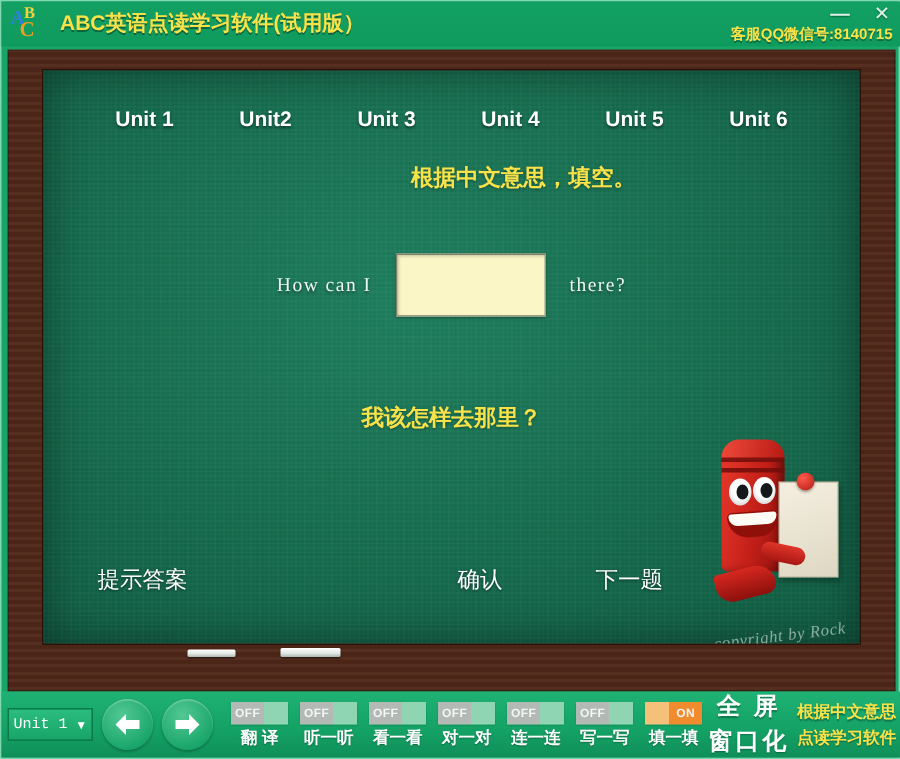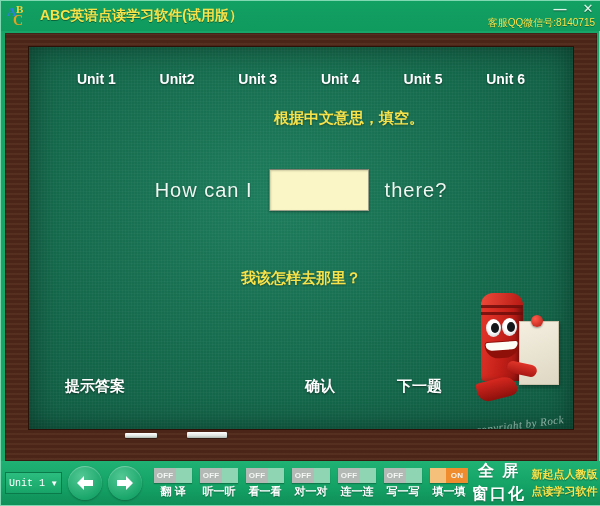--- a/index.html
+++ b/index.html
@@ -39,21 +39,21 @@
     white-space:nowrap;
   }
   .wbtns{position:absolute;right:4px;top:0px;display:flex;gap:10px;align-items:center;height:18px;}
   .wbtn{
     color:#dff4e8;font-size:13px;font-weight:bold;
     width:18px;height:16px;line-height:14px;text-align:center;
     cursor:pointer;text-shadow:0 1px 1px rgba(0,0,0,.4);
   }
   .qq{
     position:absolute;right:6px;top:15px;
-    color:#f7e24a;font-size:10px;font-weight:normal;
+    color:#f7e24a;font-size:10px;font-weight:bold;
     white-space:nowrap;text-shadow:0 1px 0 rgba(0,0,0,.3);
   }
 
   
   .frame{
     position:absolute;left:4px;top:32px;width:592px;height:428px;
     background:linear-gradient(180deg,#5a2f1c 0%,#4a2415 45%,#693venue 100%);
     background-color:#4f2718;
     box-sizing:border-box;
     box-shadow:inset 0 0 0 1px rgba(0,0,0,.25);
@@ -100,21 +100,21 @@
     position:absolute;left:0;top:62px;width:100%;text-align:center;
     color:#f7e24a;font-size:15px;font-weight:bold;
     text-shadow:0 1px 2px rgba(0,0,0,.35);
     padding-left:48px;
   }
   .qline{
     position:absolute;left:0;top:122px;width:100%;
     display:flex;align-items:center;justify-content:center;gap:0px;
   }
   .qtext{
-    color:#eef7f2;font-size:20px;font-family:Liberation Sans, sans-serif;
+    color:#eef7f2;font-size:13px;font-family:Liberation Serif, serif;
     letter-spacing:1px;text-shadow:0 1px 2px rgba(0,0,0,.4);
     white-space:nowrap;
   }
   .answerbox{
     width:100px;height:42px;margin:0 16px;
     background:#fbf6c6;
     border:1px solid #9aa08a;
     border-top-color:#7d8270;border-left-color:#7d8270;
     box-shadow:inset 1px 1px 2px rgba(0,0,0,.18), 0 1px 2px rgba(0,0,0,.35);
     outline:none;font-size:16px;padding:0 6px;box-sizing:border-box;
@@ -123,21 +123,21 @@
   .cn{
     position:absolute;left:0;top:222px;width:100%;text-align:center;
     color:#f7e24a;font-size:15px;font-weight:bold;
     text-shadow:0 1px 2px rgba(0,0,0,.35);
   }
 
   .boardbtns{
     position:absolute;left:0;top:330px;width:100%;height:26px;
   }
   .bbtn{
-    position:absolute;color:#ffffff;font-size:15px;font-weight:bold;
+    position:absolute;color:#ffffff;font-size:15px;font-weight:normal;
     text-shadow:0 1px 2px rgba(0,0,0,.5);cursor:pointer;white-space:nowrap;
   }
   .bbtn.b1{left:36px;}
   .bbtn.b2{left:276px;}
   .bbtn.b3{left:368px;}
 
   .copyright{
     position:absolute;right:8px;bottom:4px;
     color:rgba(235,245,240,.55);font-size:11px;
     font-family:"Liberation Serif",serif;font-style:italic;
@@ -422,19 +422,19 @@
         <div class="tglbl">填一填</div>
       </div>
     </div>
 
     <div class="fs">
       <div class="t1">全 屏</div>
       <div class="t2">窗口化</div>
     </div>
 
     <div class="promo">
-      <div class="p1">新起点人教版</div>
+      <div class="p1">根据中文意思</div>
       <div class="p2">点读学习软件</div>
     </div>
 
   </div>
 
 </div>
 
 </body></html>

